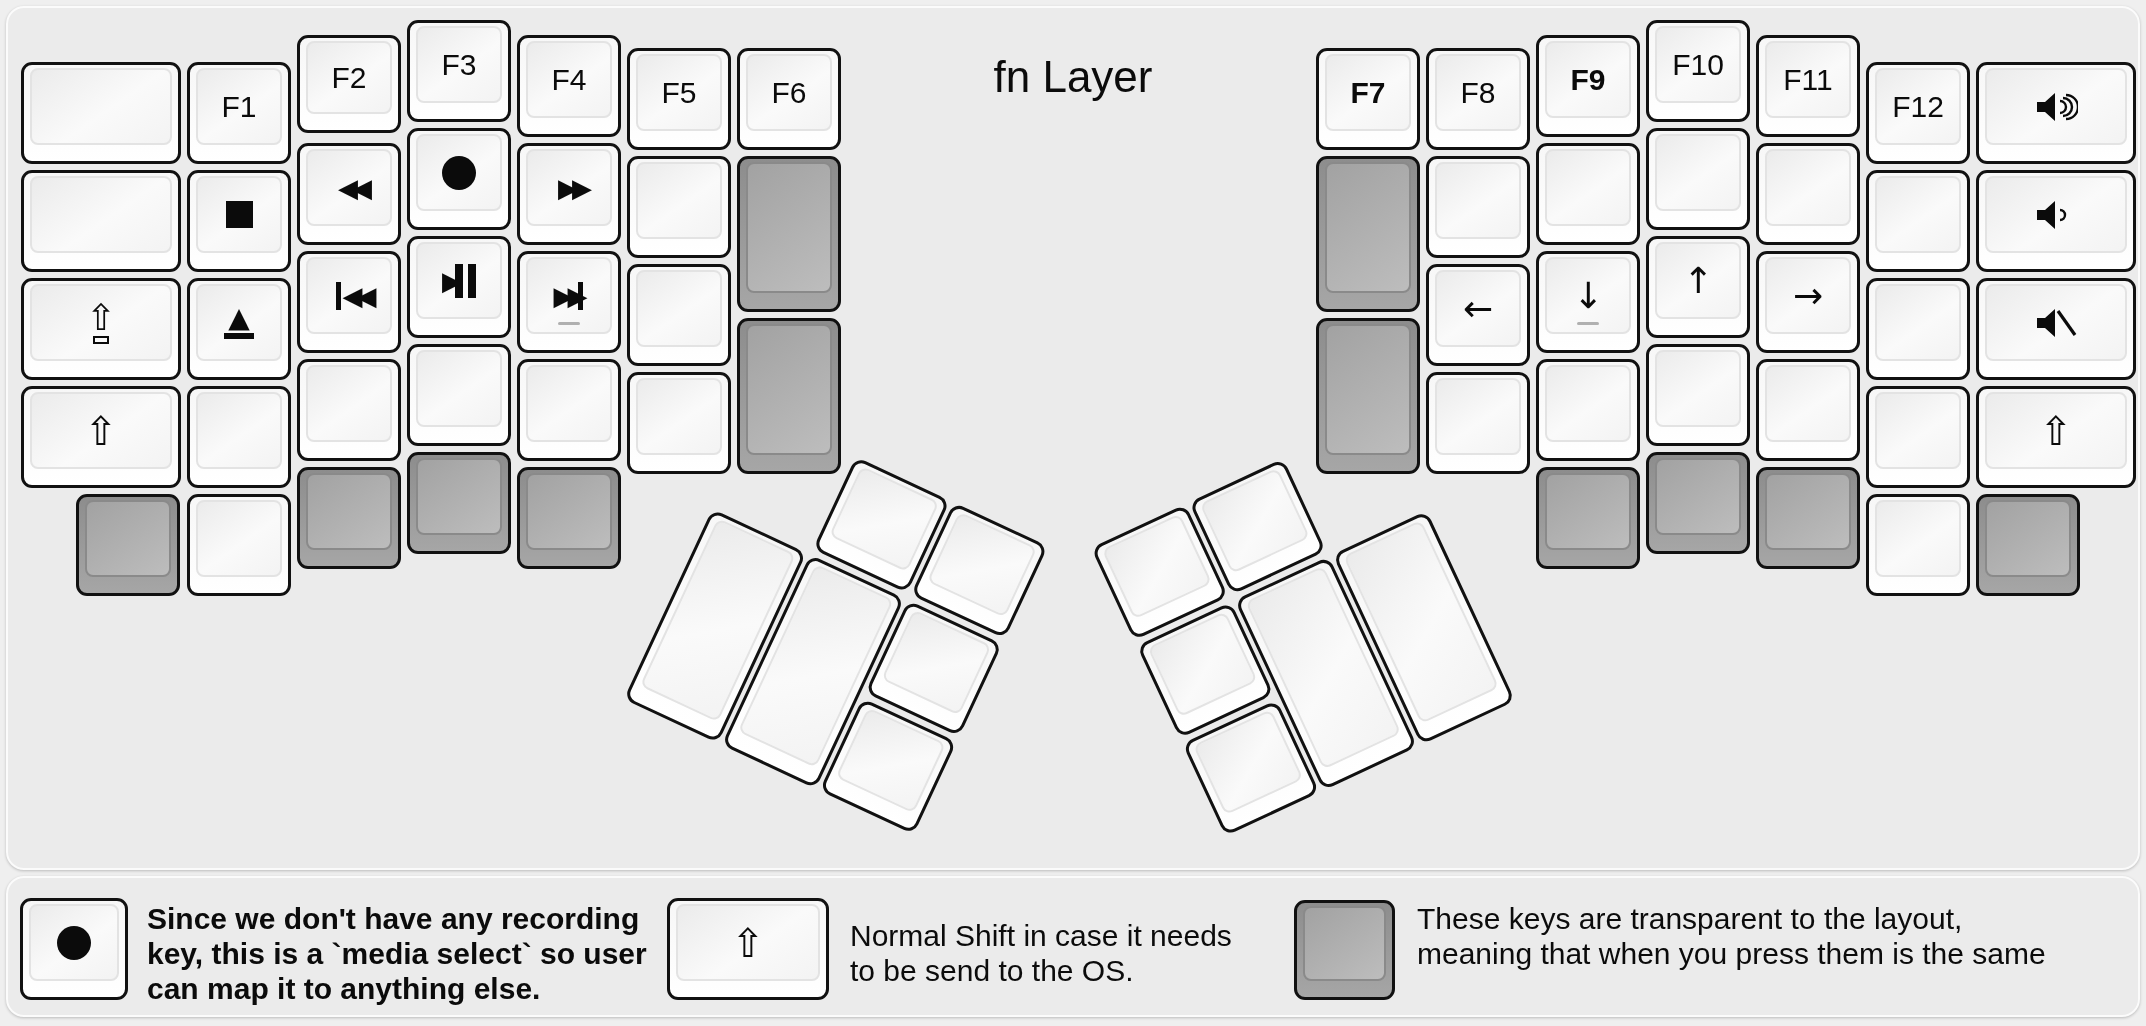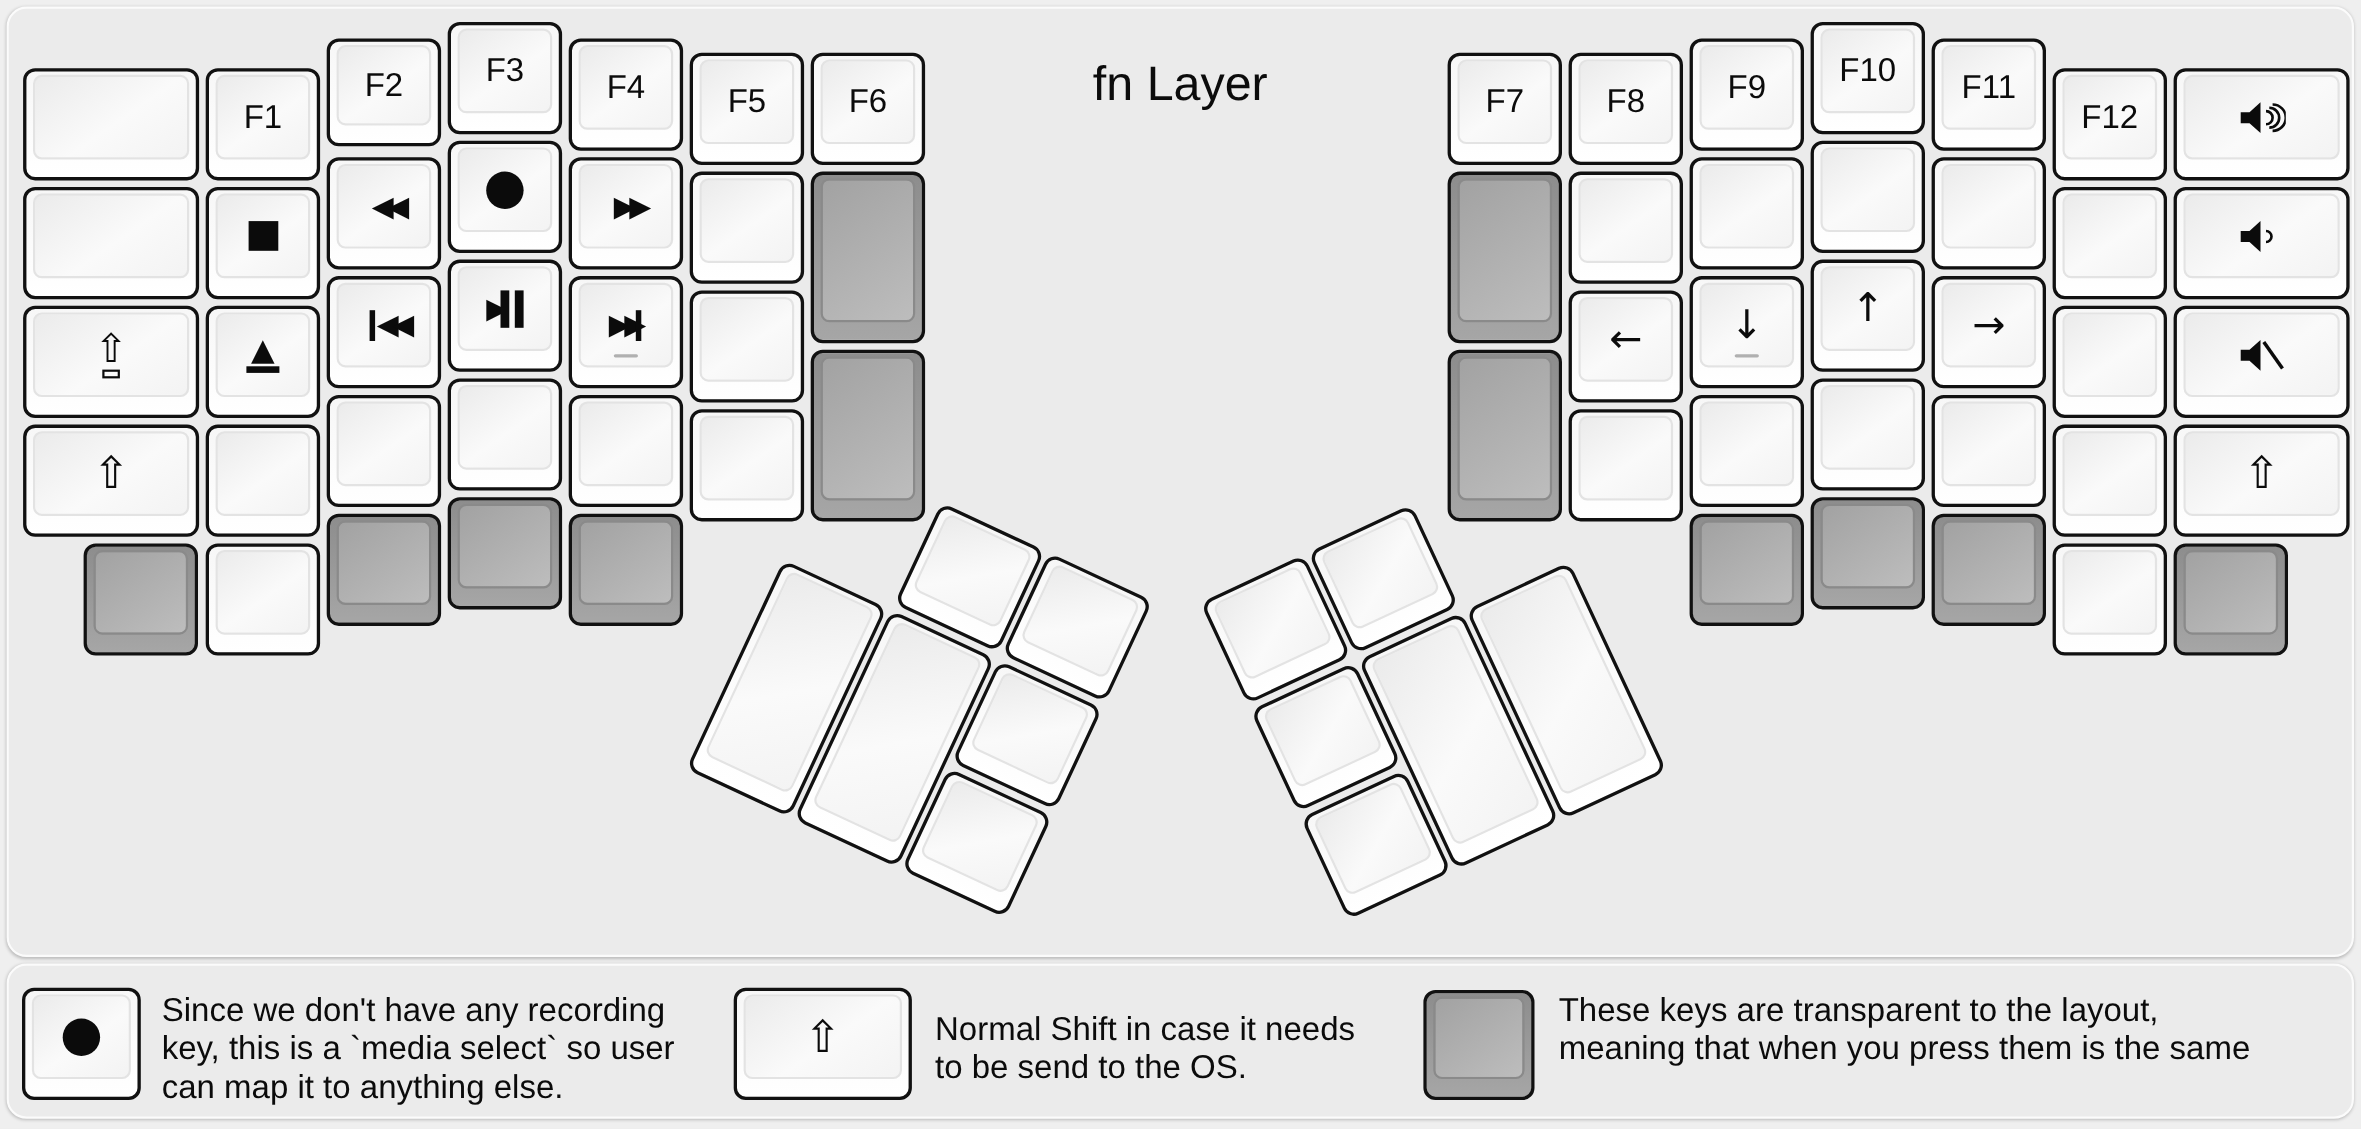--- a/index.html
+++ b/index.html
@@ -25,21 +25,21 @@
   .stack{display:flex;flex-direction:column;align-items:center;}
   .tri-up{font-size:28px;line-height:24px;font-family:"DejaVu Sans",sans-serif;}
   .ebar{display:inline-block;width:30px;height:6px;background:#0b0b0b;margin-top:3px;}
   .glyph-shift{font-size:40px;line-height:1;font-family:"DejaVu Sans",sans-serif;}
   .caps-shift{font-size:36px;line-height:32px;font-family:"DejaVu Sans",sans-serif;}
   .caps-bar{display:inline-block;width:16px;height:8px;box-sizing:border-box;border:2.5px solid #0b0b0b;background:transparent;margin-top:2px;}
   .glyph-arr{font-size:36px;line-height:1;font-family:"DejaVu Sans",sans-serif;}
   .hbar{position:absolute;left:50%;transform:translateX(-50%);bottom:7px;width:22px;height:3px;background:#b0b0b0;border-radius:2px;}
   .thumb{position:absolute;transform-origin:0 0;width:324px;height:324px;}
   .legend-text{position:absolute;color:#0b0b0b;font-size:30px;line-height:35px;}
-  .lt0{left:147px;top:901px;}
+  .lt0{left:147px;top:901px;font-weight:bold;}
   .lt1{left:850px;top:918px;}
   .lt2{left:1417px;top:901px;}
 </style>
 </head>
 <body>
 
 <div class="canvas">
   <div class="panel board"></div>
   <div class="panel legend-panel"></div>
   <div class="title">fn Layer</div>
@@ -202,21 +202,21 @@
       </div>
       <div class="key gray" style="left: 737px; top: 156px; width: 104px; height: 156px;">
         <div class="top"></div>
       </div>
       <div class="key gray" style="left: 737px; top: 318px; width: 104px; height: 156px;">
         <div class="top"></div>
       </div>
       <div class="key gray" style="left: 76px; top: 494px; width: 104px; height: 102px;">
         <div class="top"></div>
       </div>
-      <div class="key" style="left: 1316px; top: 48px; width: 104px; height: 102px;">
+      <div class="key" style="left: 1316px; top: 48px; width: 104px; height: 102px; font-weight: bold;">
         <div class="top">
           <span class="lbl">F7</span>
         </div>
       </div>
       <div class="key gray" style="left: 1316px; top: 156px; width: 104px; height: 156px;">
         <div class="top"></div>
       </div>
       <div class="key gray" style="left: 1316px; top: 318px; width: 104px; height: 156px;">
         <div class="top"></div>
       </div>
@@ -231,21 +231,21 @@
       <div class="key" style="left: 1426px; top: 264px; width: 104px; height: 102px;">
         <div class="top">
           <span class="ic">
             <span class="glyph-arr">←</span>
           </span>
         </div>
       </div>
       <div class="key" style="left: 1426px; top: 372px; width: 104px; height: 102px;">
         <div class="top"></div>
       </div>
-      <div class="key" style="left: 1536px; top: 35px; width: 104px; height: 102px;">
+      <div class="key" style="left: 1536px; top: 35px; width: 104px; height: 102px; font-weight: bold;">
         <div class="top">
           <span class="lbl">F9</span>
         </div>
       </div>
       <div class="key" style="left: 1536px; top: 143px; width: 104px; height: 102px;">
         <div class="top"></div>
       </div>
       <div class="key" style="left: 1536px; top: 251px; width: 104px; height: 102px;">
         <div class="top">
           <span class="ic">

